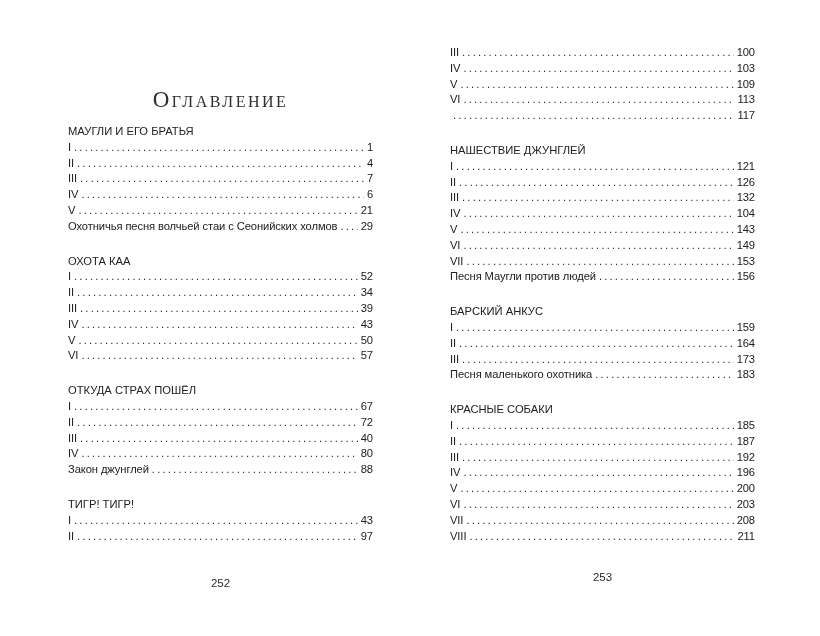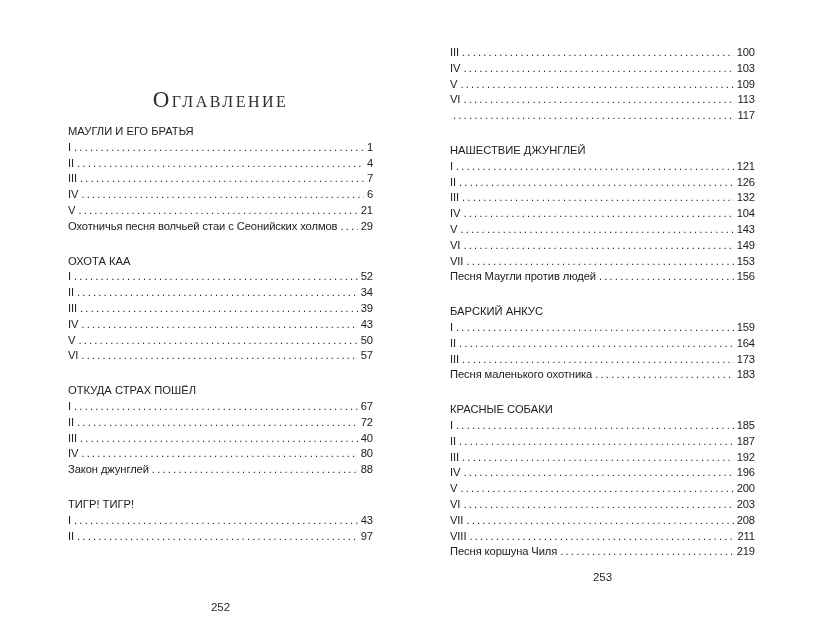--- a/index.html
+++ b/index.html
@@ -46,21 +46,21 @@
     color:#2a2a2a;
   }
   .toc-page { flex:0 0 auto; padding-left:2px; }
   .pagenum {
     position:absolute;
     width:305px;
     text-align:center;
     font-size:11.5px;
     color:#2a2a2a;
   }
-  .pagenum-left  { left:68px;  top:576px;margin-top:24px; }
+  .pagenum-left  { left:68px;  top:576px; }
   .pagenum-right { left:450px; top:570px; }
 </style>
 </head>
 <body>
 
 <div class="page">
 
   <div class="col col-left">
     <div class="toc-title">Оглавление</div>
     <div class="sections">
@@ -303,25 +303,20 @@
           <div class="toc-entry">
             <span class="toc-label">VII</span>
             <span class="leader"></span>
             <span class="toc-page">208</span>
           </div>
           <div class="toc-entry">
             <span class="toc-label">VIII</span>
             <span class="leader"></span>
             <span class="toc-page">211</span>
           </div>
-          <div class="toc-entry">
-            <span class="toc-label">Песня коршуна Чиля</span>
-            <span class="leader"></span>
-            <span class="toc-page">219</span>
-          </div>
         </div>
       </div>
   </div>
 
   <div class="pagenum pagenum-left">252</div>
 
   <div class="pagenum pagenum-right">253</div>
 
 </div>
 

